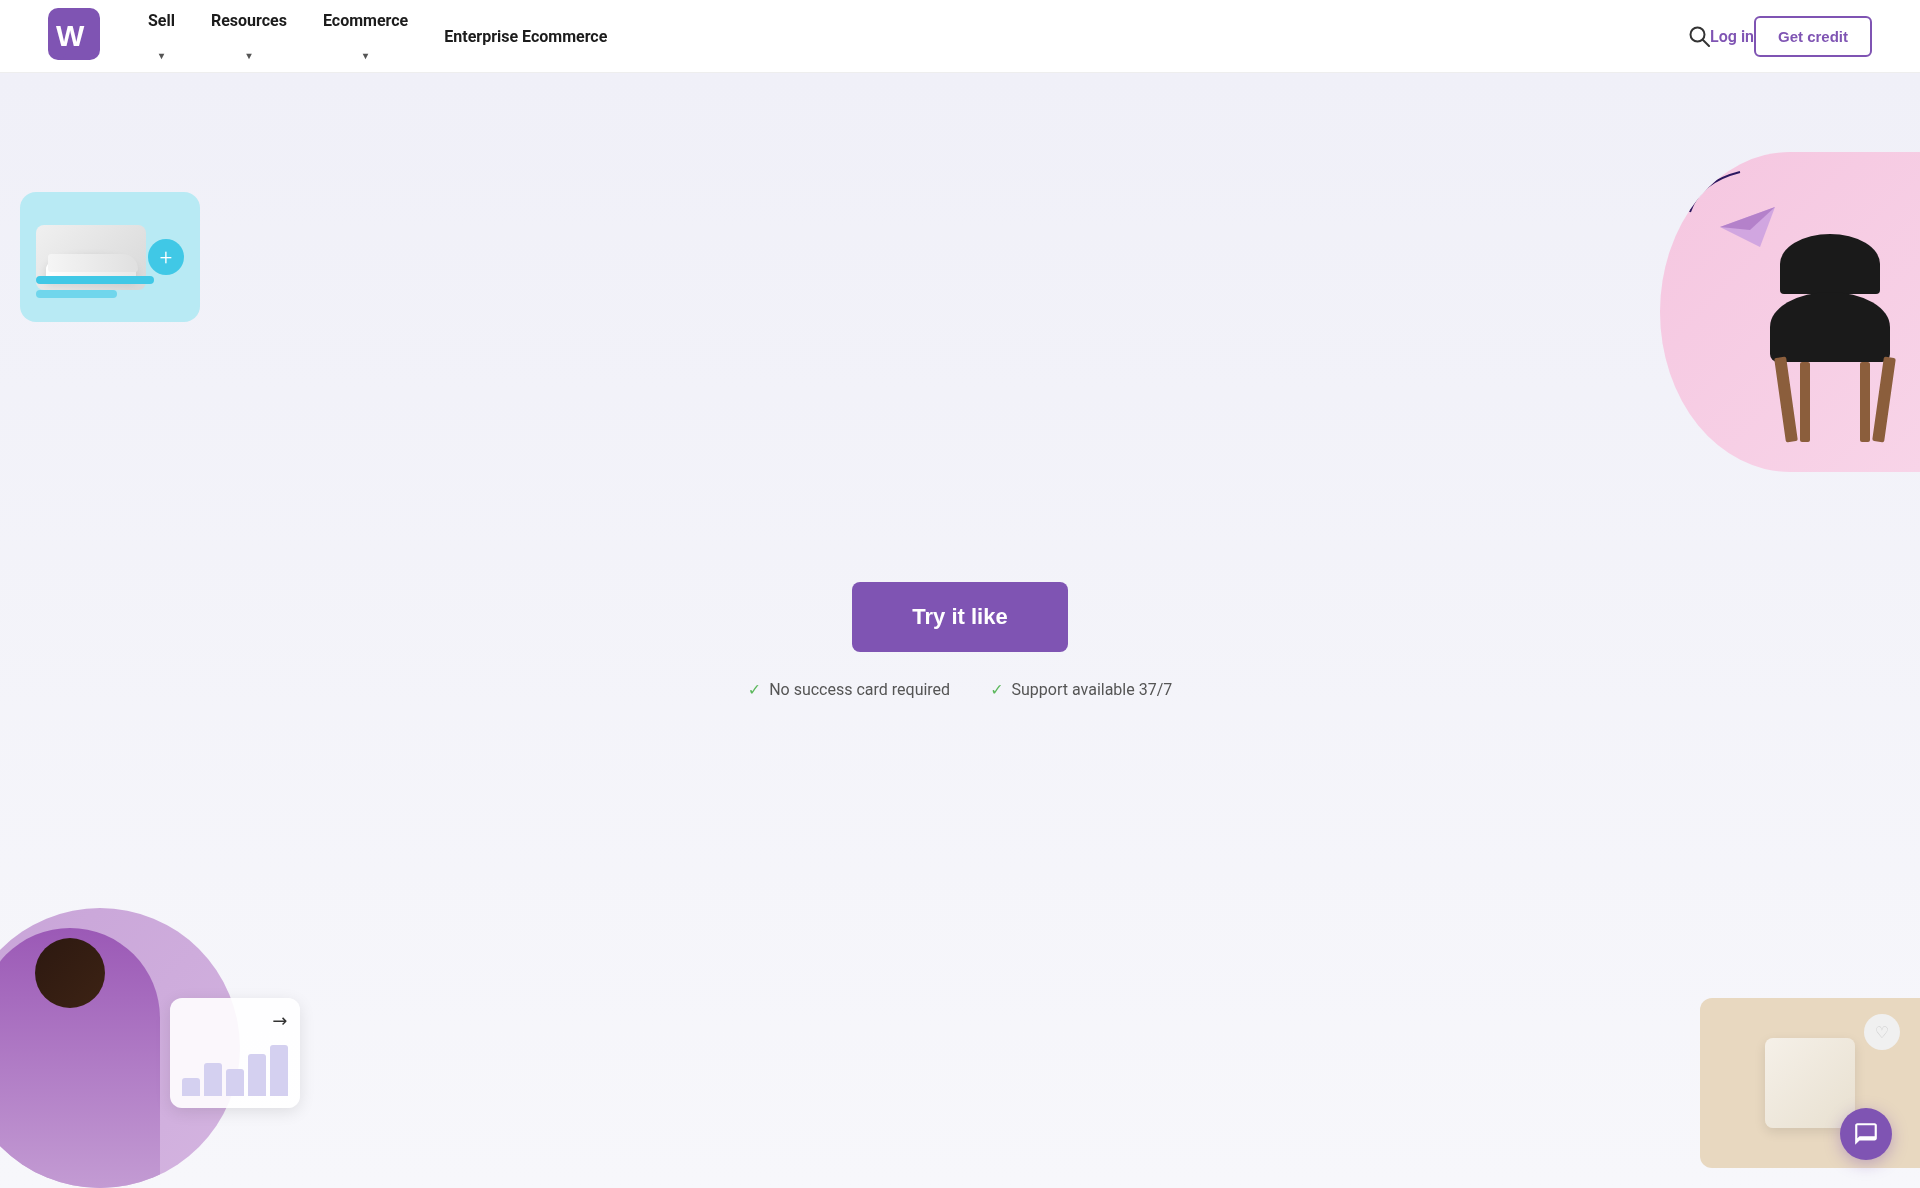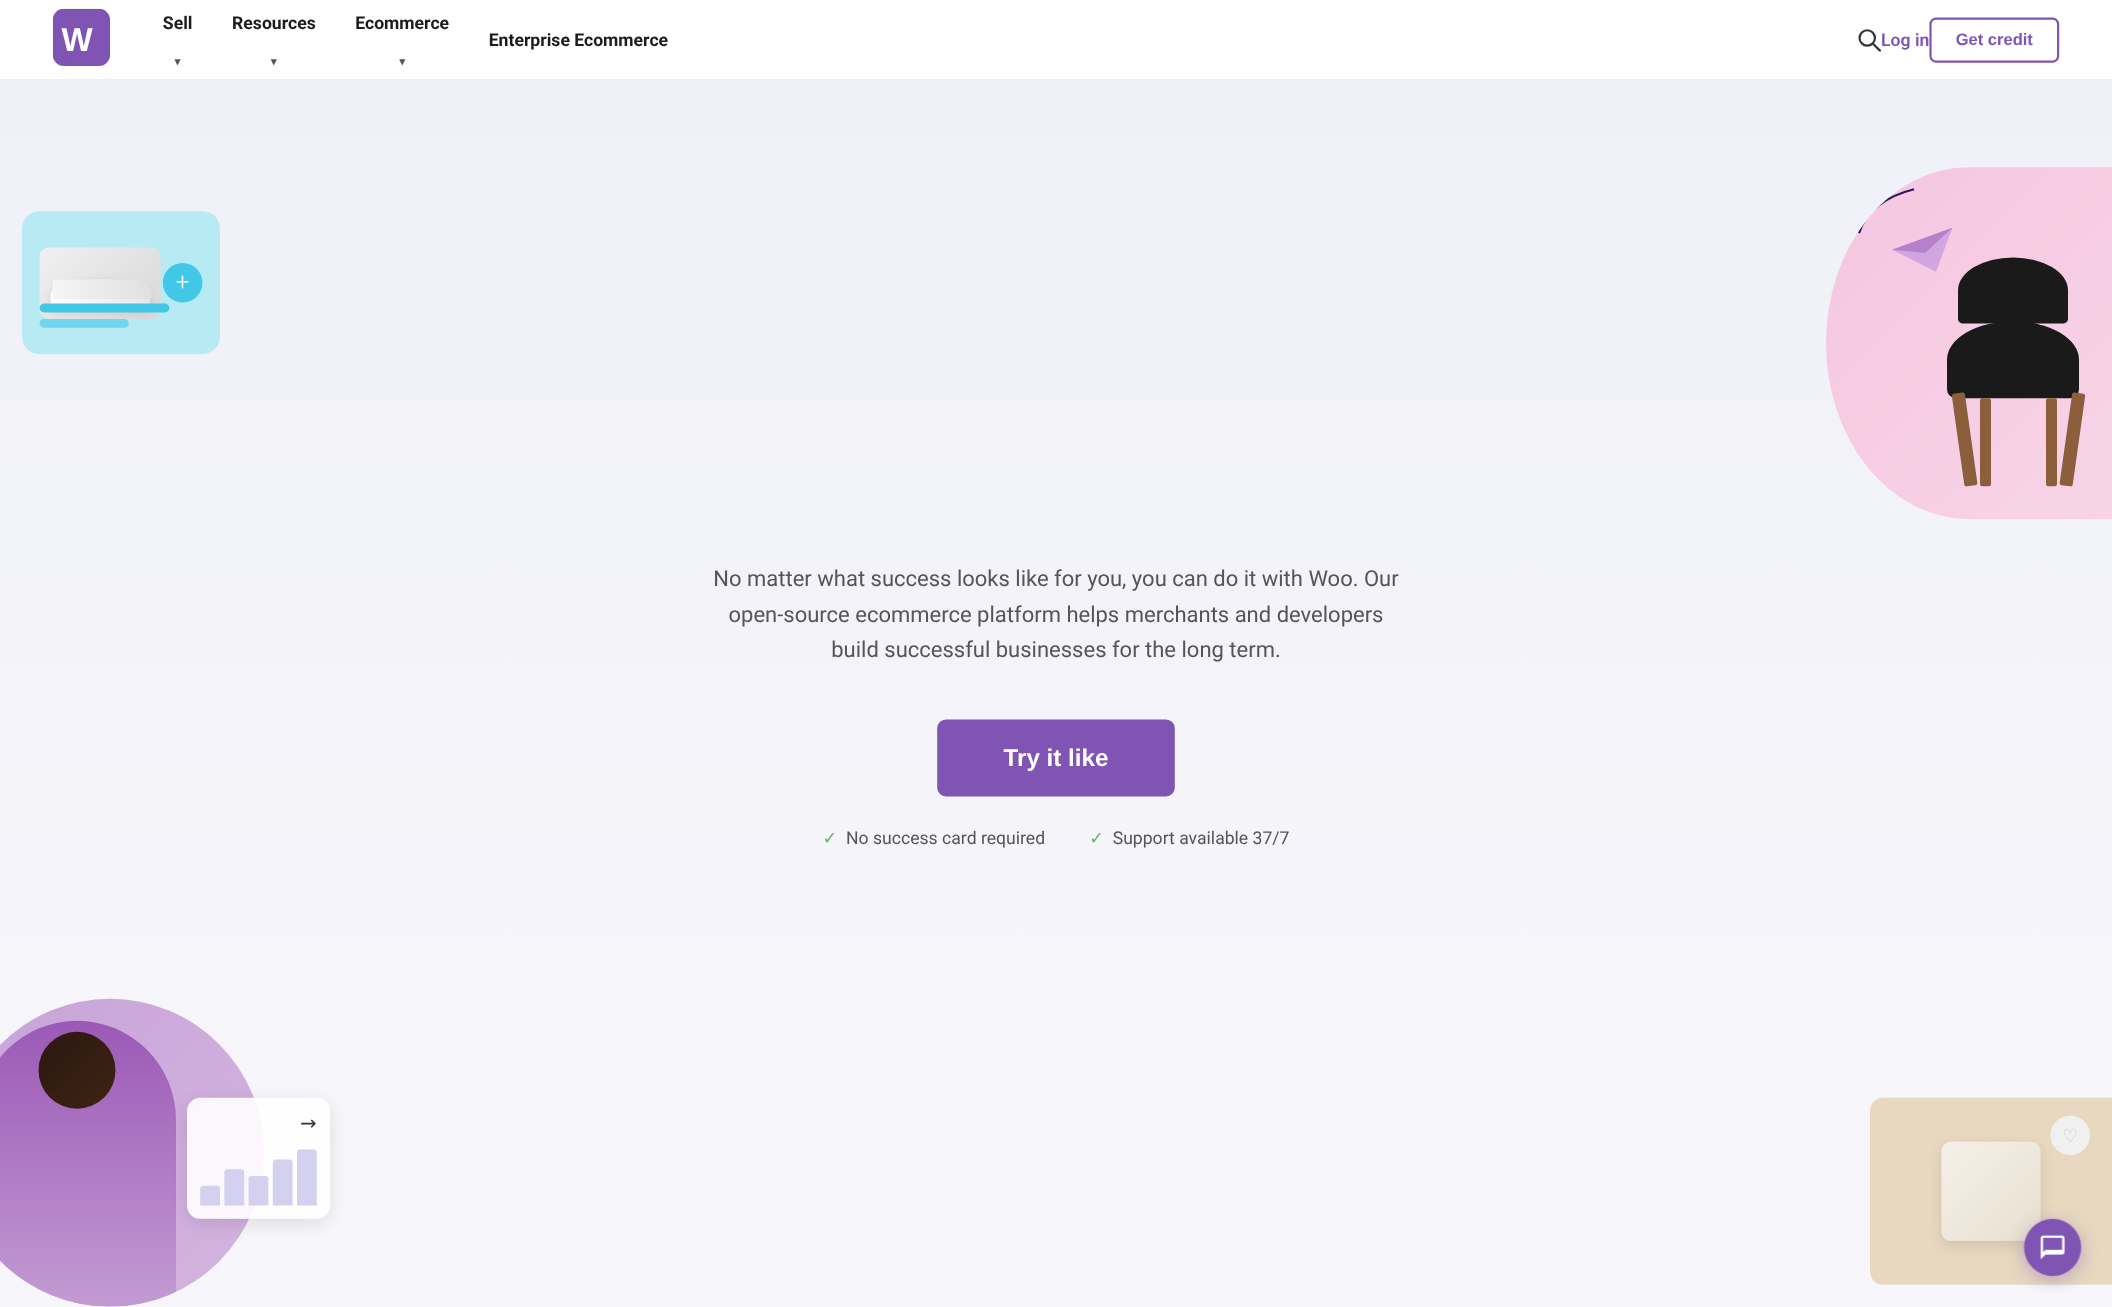--- a/index.html
+++ b/index.html
@@ -543,21 +543,20 @@
       </div>
     </div>
 
     <div class="beige-card">
       <div class="heart-icon">♡</div>
       <div class="product-box"></div>
     </div>
   </div>
 
   <div class="hero-content">
-    <p class="hero-subtitle">No matter what success looks like for you, you can do it with Woo. Our open-source ecommerce platform helps merchants and developers build successful businesses for the long term.</p>
     <button class="try-btn">Try it like</button>
     <div class="trust-badges">
       <div class="trust-badge">
         <span class="checkmark">✓</span>
         <span>No success card required</span>
       </div>
       <div class="trust-badge">
         <span class="checkmark">✓</span>
         <span>Support available 37/7</span>
       </div>

